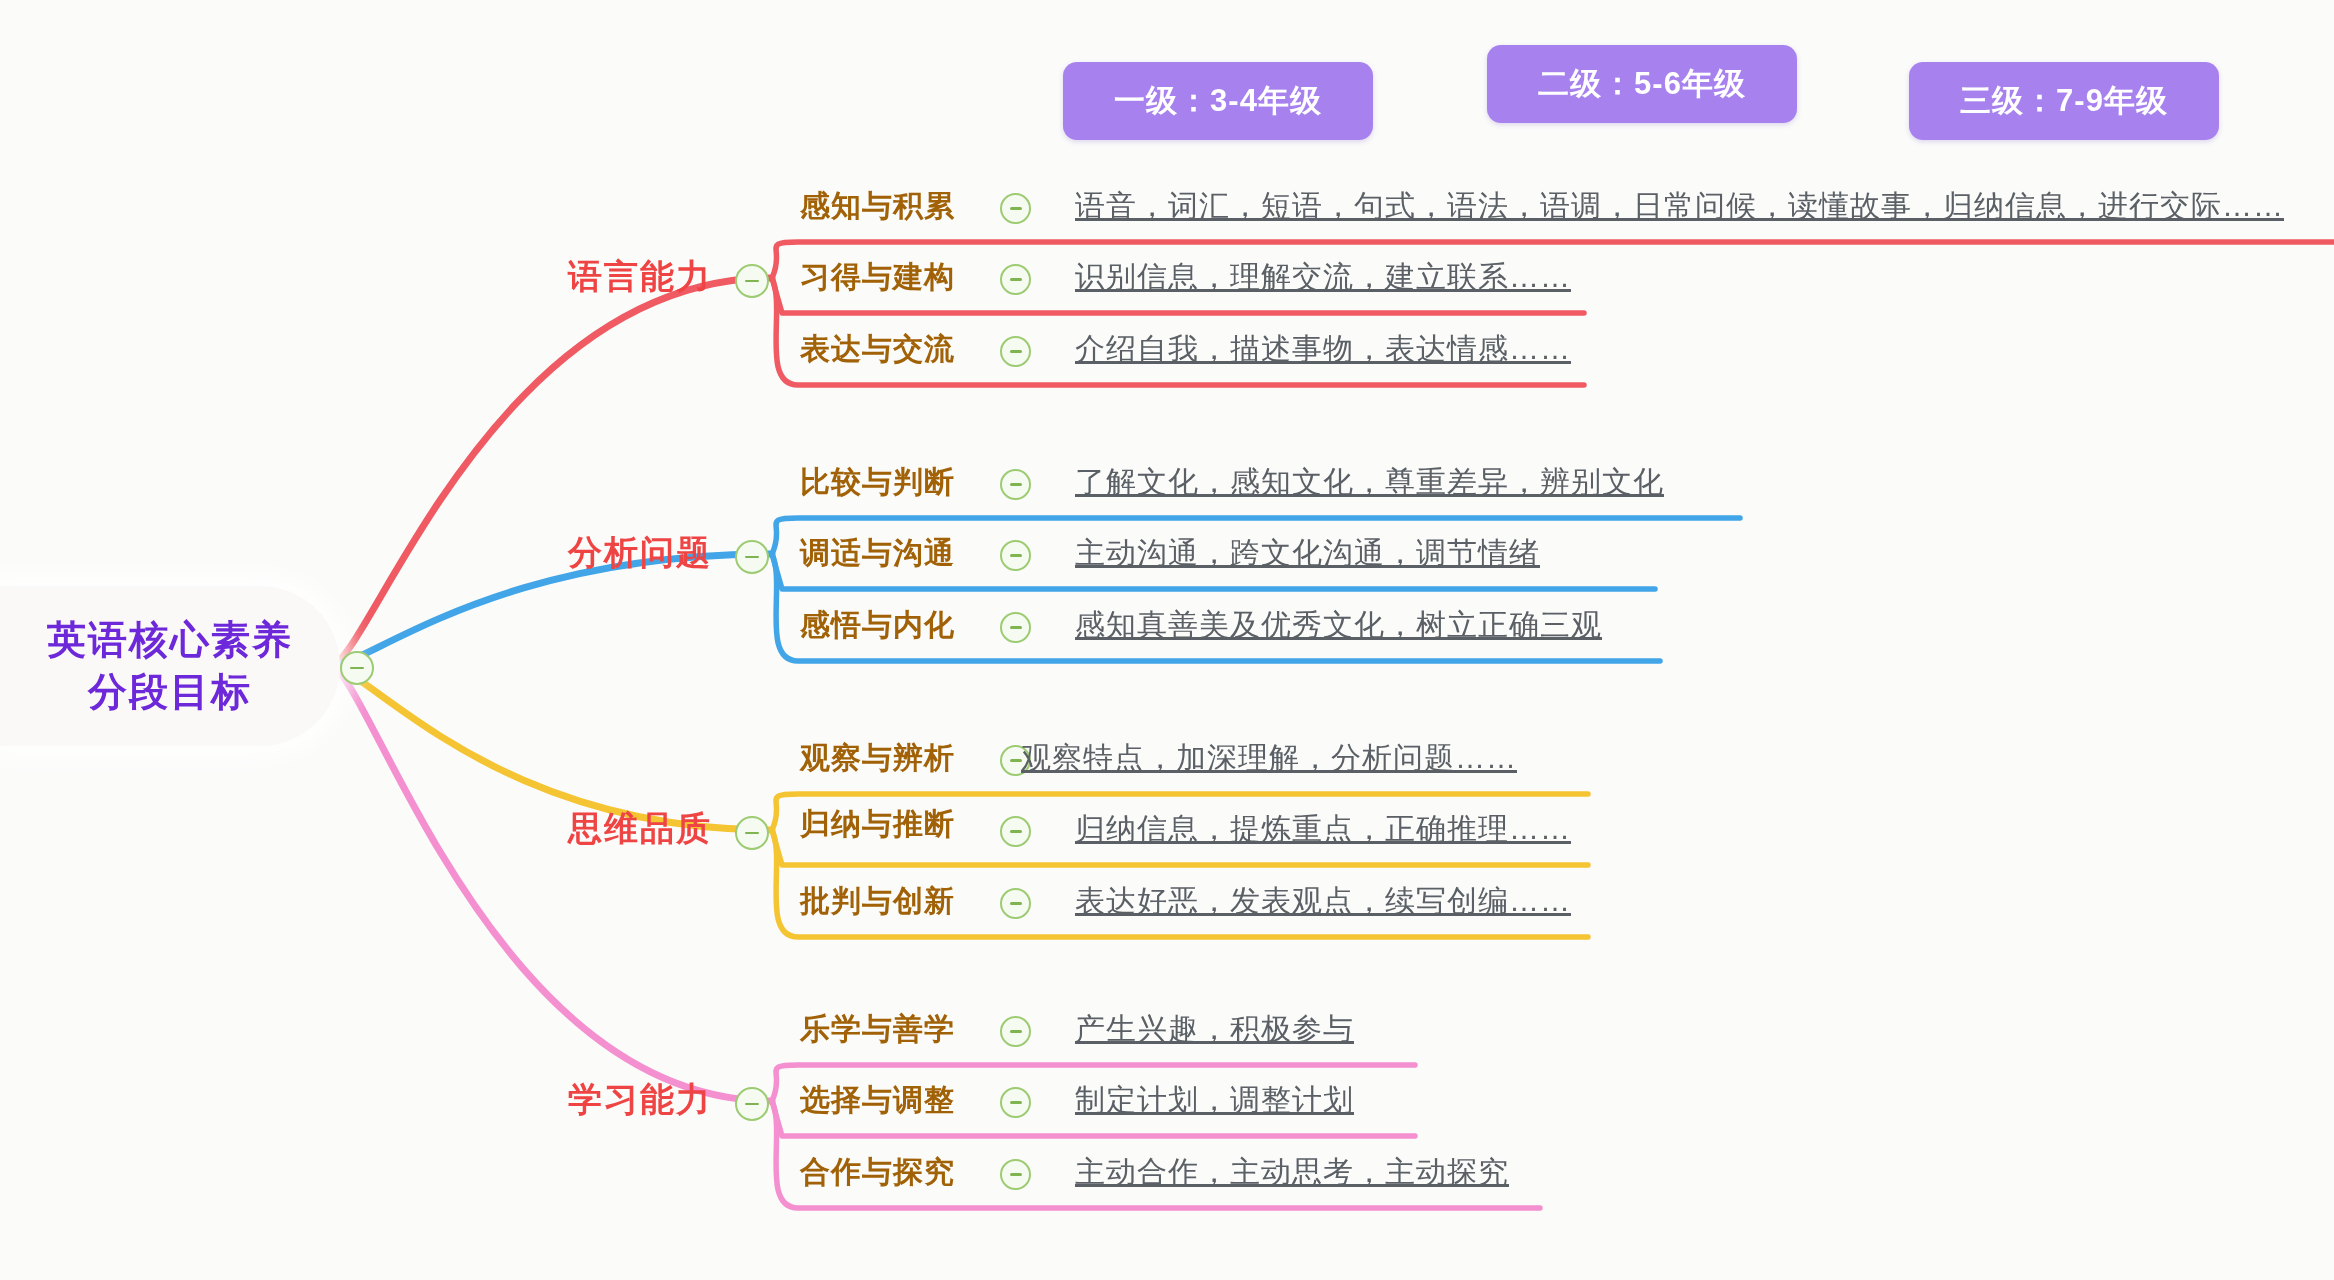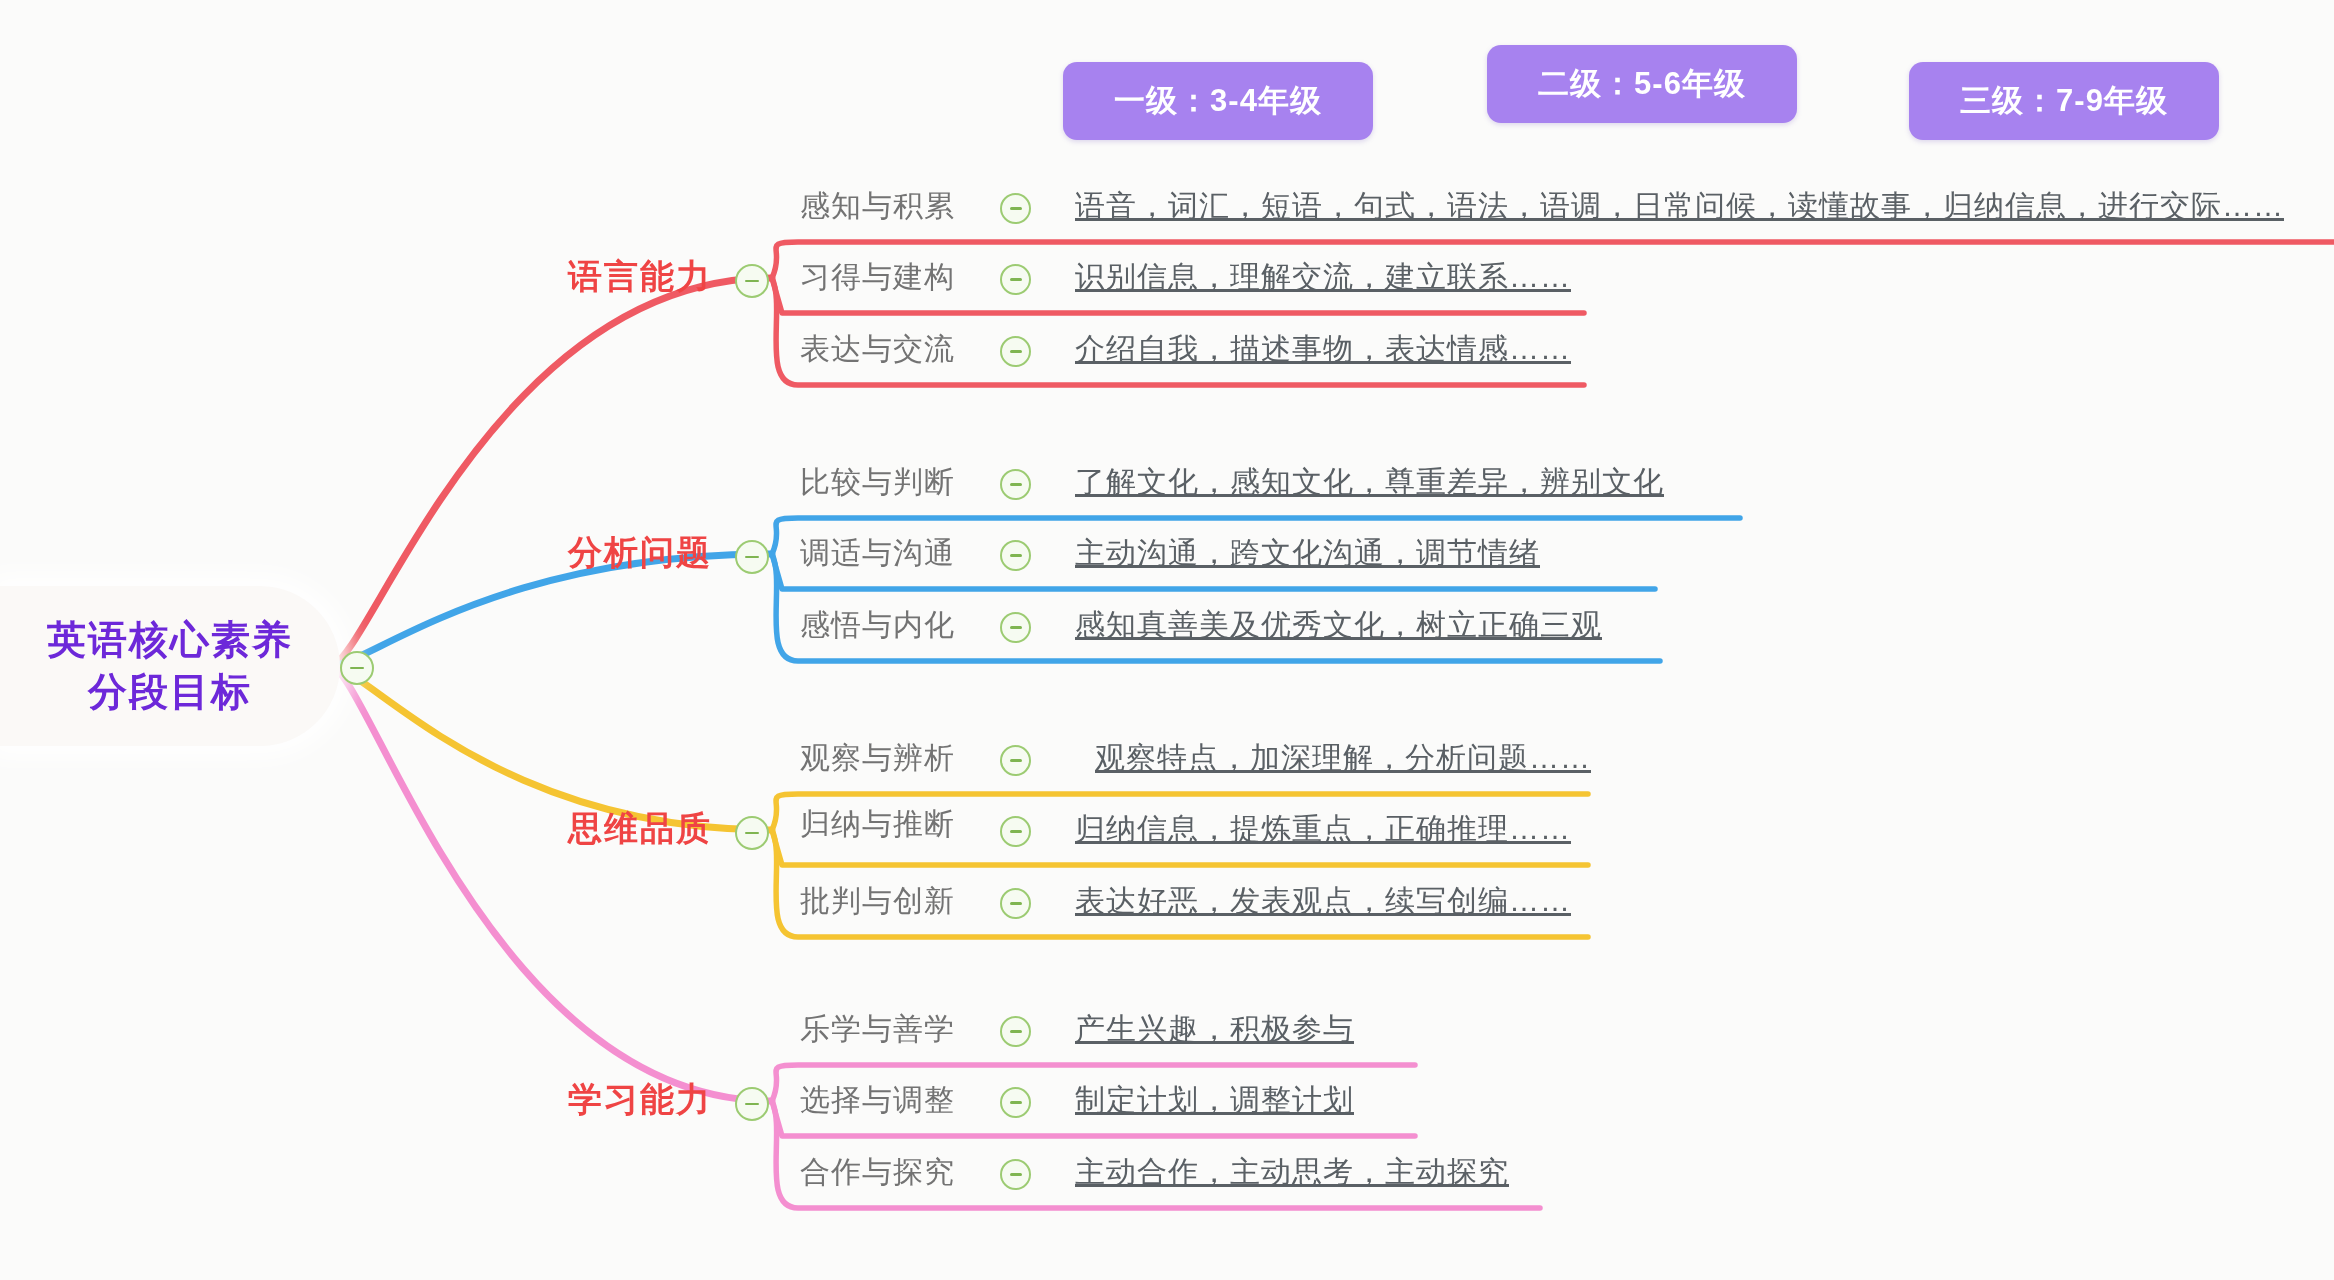--- a/index.html
+++ b/index.html
@@ -74,24 +74,25 @@
     font-weight:bold;
     color:#ef4444;
     letter-spacing:2px;
     white-space:nowrap;
   }
 
   
   .sub-title{
     position:absolute;
     font-size:30px;
-    color:#737373;
+    color:#a16207;
     letter-spacing:1px;
     white-space:nowrap;
     text-align:right;
+    font-weight:bold;
   }
 
   
   .leaf-text{
     position:absolute;
     font-size:30px;
     color:#5a6065;
     letter-spacing:1px;
     white-space:nowrap;
     text-decoration:underline;
@@ -152,21 +153,21 @@
       <div class="sub-title" style="left: 0px; width: 955px; top: 533px;">调适与沟通</div>
       <div class="toggle sm" style="left: 1000px; top: 540px;"></div>
       <div class="leaf-text" style="left: 1075px; top: 533px;">主动沟通，跨文化沟通，调节情绪</div>
       <div class="sub-title" style="left: 0px; width: 955px; top: 605px;">感悟与内化</div>
       <div class="toggle sm" style="left: 1000px; top: 612px;"></div>
       <div class="leaf-text" style="left: 1075px; top: 605px;">感知真善美及优秀文化，树立正确三观</div>
       <div class="branch-title" style="left: 0px; width: 712px; text-align: right; top: 806px;">思维品质</div>
       <div class="toggle" style="left: 735px; top: 816px;"></div>
       <div class="sub-title" style="left: 0px; width: 955px; top: 738px;">观察与辨析</div>
       <div class="toggle sm" style="left: 1000px; top: 745px;"></div>
-      <div class="leaf-text" style="left: 1095px; top: 738px;">观察特点，加深理解，分析问题……</div>
+      <div class="leaf-text" style="left: 1021px; top: 738px;">观察特点，加深理解，分析问题……</div>
       <div class="sub-title" style="left: 0px; width: 955px; top: 804px;">归纳与推断</div>
       <div class="toggle sm" style="left: 1000px; top: 816px;"></div>
       <div class="leaf-text" style="left: 1075px; top: 809px;">归纳信息，提炼重点，正确推理……</div>
       <div class="sub-title" style="left: 0px; width: 955px; top: 881px;">批判与创新</div>
       <div class="toggle sm" style="left: 1000px; top: 888px;"></div>
       <div class="leaf-text" style="left: 1075px; top: 881px;">表达好恶，发表观点，续写创编……</div>
       <div class="branch-title" style="left: 0px; width: 712px; text-align: right; top: 1077px;">学习能力</div>
       <div class="toggle" style="left: 735px; top: 1087px;"></div>
       <div class="sub-title" style="left: 0px; width: 955px; top: 1009px;">乐学与善学</div>
       <div class="toggle sm" style="left: 1000px; top: 1016px;"></div>

